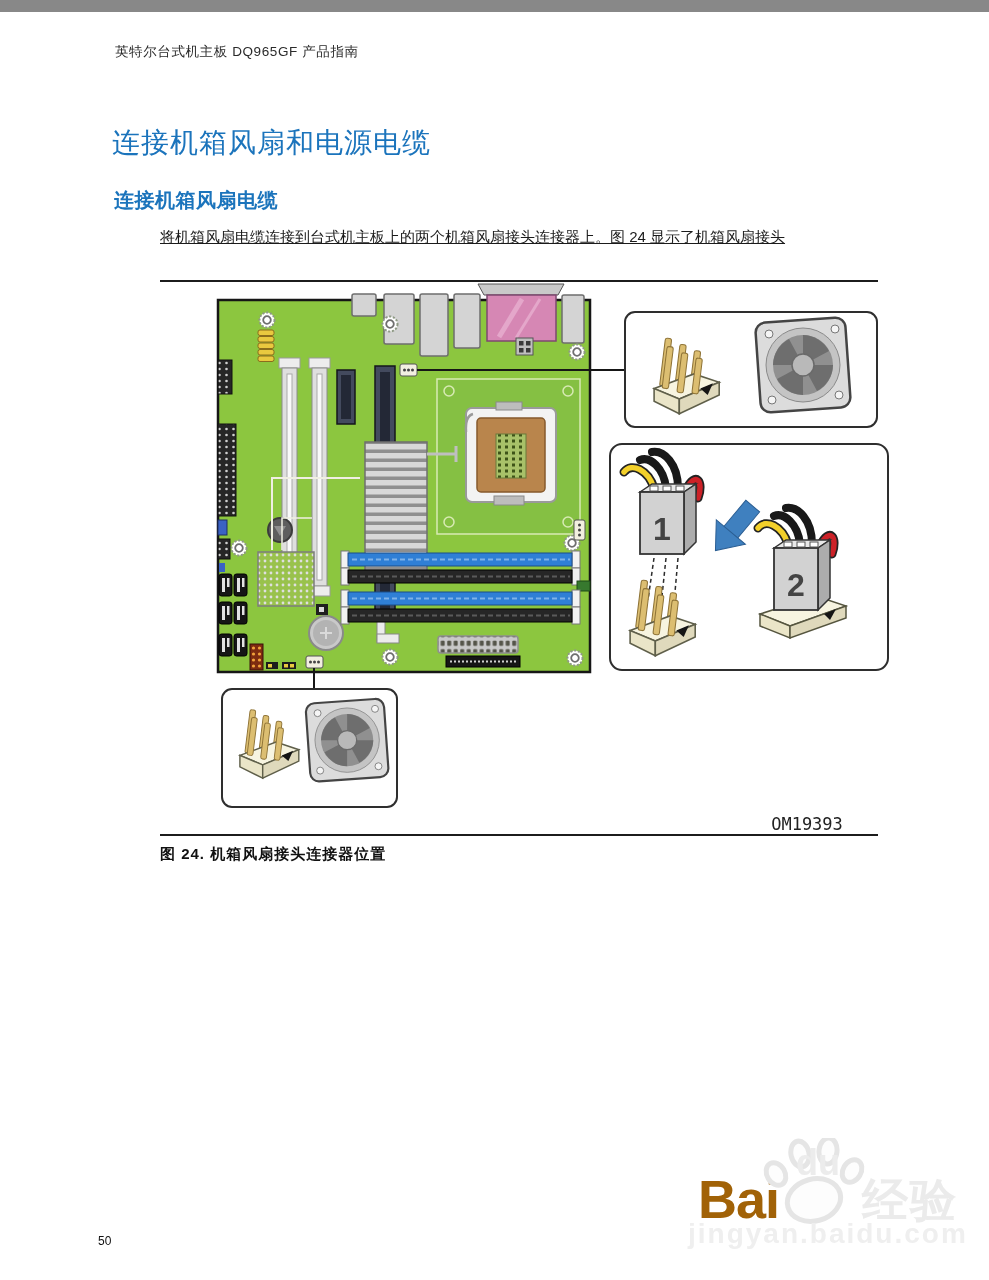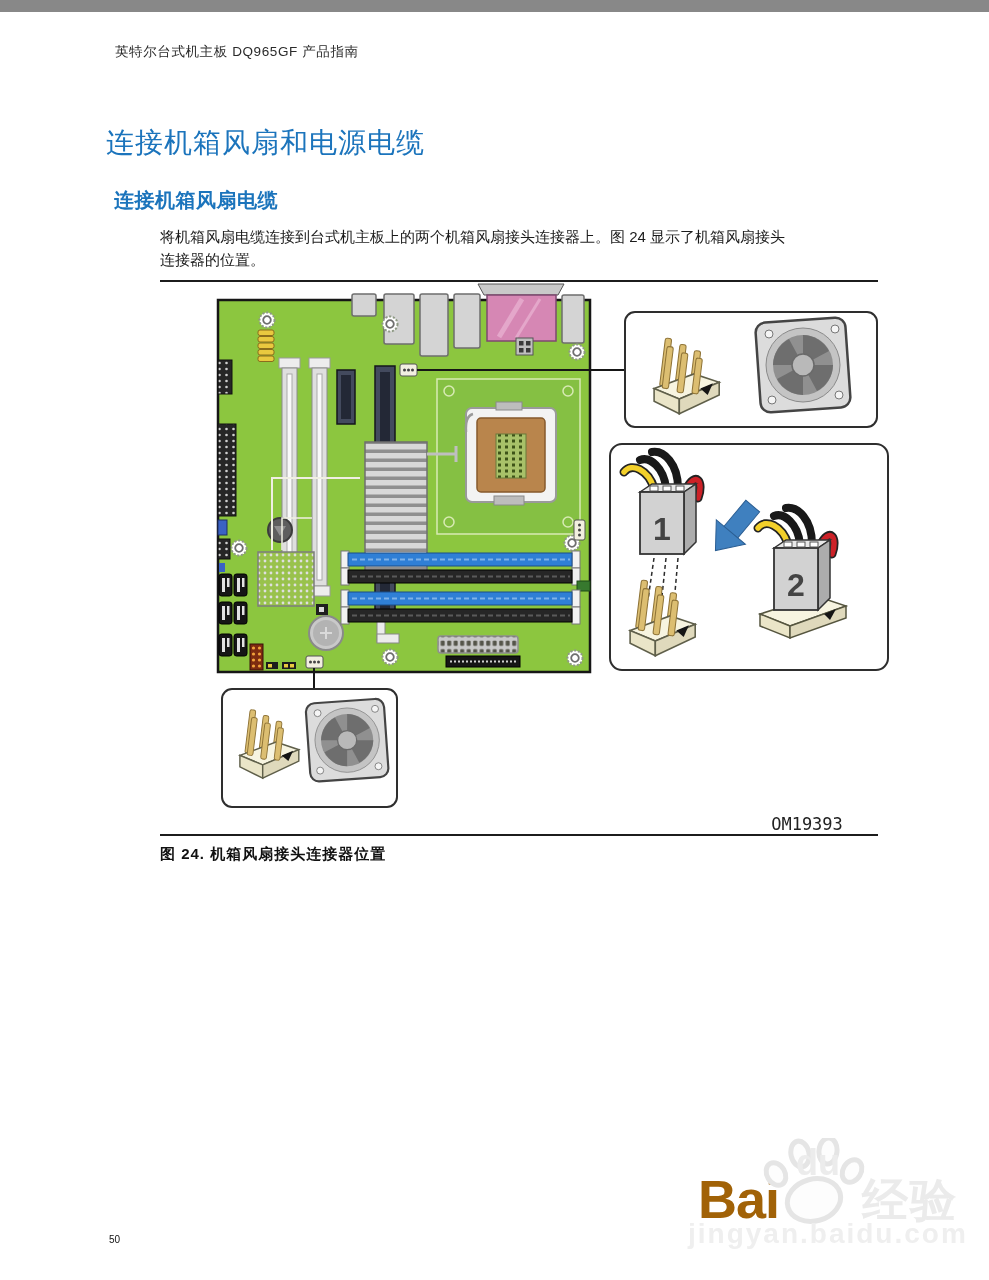--- a/index.html
+++ b/index.html
@@ -6,44 +6,44 @@
   .page {
     position:relative; width:989px; height:1280px; margin:12px auto;
     background:#ffffff; overflow:hidden;
     font-family:"Liberation Sans", sans-serif; color:#1c1c1c;
   }
   .doc-header {
     position:absolute; left:115px; top:31px;
     font-size:13.5px; letter-spacing:0.6px; color:#2a2a2a;
   }
   .h1 {
-    position:absolute; left:106px; top:112px;
+    position:absolute; left:112px; top:112px;
     font-size:28px; font-weight:normal; color:#1B74BC; letter-spacing:1px;
   }
   .h2 {
     position:absolute; left:114px; top:175px;
     font-size:20px; font-weight:bold; color:#1B74BC; letter-spacing:0.5px;
   }
   .body-text {
     position:absolute; left:160px; top:213px; width:720px;
-    font-size:15px; line-height:23px; color:#1b1b1b;
+    font-size:15px; line-height:23px; color:#1b1b1b;text-decoration:underline;
   }
   .rule { position:absolute; left:160px; width:718px; height:2px; background:#1c1c1c; }
   .rule-top { top:268px; }
   .rule-bottom { top:822px; }
   .figure-wrap { position:absolute; left:160px; top:270px; width:730px; height:552px; }
   .figure-code {
     position:absolute; left:752px; top:802px; width:110px; text-align:center;
     font-family:"DejaVu Sans Mono", monospace; font-size:17px; color:#222;
   }
   .caption {
     position:absolute; left:160px; top:833px; width:718px; text-align:left;
     font-size:15px; font-weight:bold; color:#111; letter-spacing:1px;
   }
-  .page-num { position:absolute; left:109px; top:1222px; font-size:10px; color:#111; }
+  .page-num { position:absolute; left:98px; top:1222px; font-size:12px; color:#111; }
 
   
   .wm { position:absolute; font-weight:bold; }
   .wm-bai  { left:698px; top:1156px; font-size:54px; color:#a16207; letter-spacing:-1px; }
   .wm-paw  { position:absolute; left:752px; top:1126px; }
   .wm-du   { left:796px; top:1130px; font-size:36px; color:#ECECEC; }
   .wm-cn   { left:862px; top:1158px; font-size:46px; color:#EBEBEB; letter-spacing:2px; }
   .wm-url  { left:688px; top:1206px; font-size:28px; color:#EFEFEF; letter-spacing:2px; }
 </style>
 </head>
@@ -51,21 +51,20 @@
 
 <div class="page">
 
   <div class="doc-header">英特尔台式机主板 DQ965GF 产品指南</div>
 
   <div class="h1">连接机箱风扇和电源电缆</div>
   <div class="h2">连接机箱风扇电缆</div>
 
   <div class="body-text">
     <div>将机箱风扇电缆连接到台式机主板上的两个机箱风扇接头连接器上。图 24 显示了机箱风扇接头</div>
-    <div>连接器的位置。</div>
   </div>
 
   <div class="rule rule-top"></div>
 
   <div class="figure-wrap">
   <svg width="730" height="552" viewBox="0 0 730 552" xmlns="http://www.w3.org/2000/svg">
     <defs>
       <pattern id="dotsGray" width="6" height="6" patternUnits="userSpaceOnUse">
         <rect width="6" height="6" fill="#99C24C"></rect>
             <circle cx="3" cy="3" r="1.4" fill="#DFDFDF"></circle>

